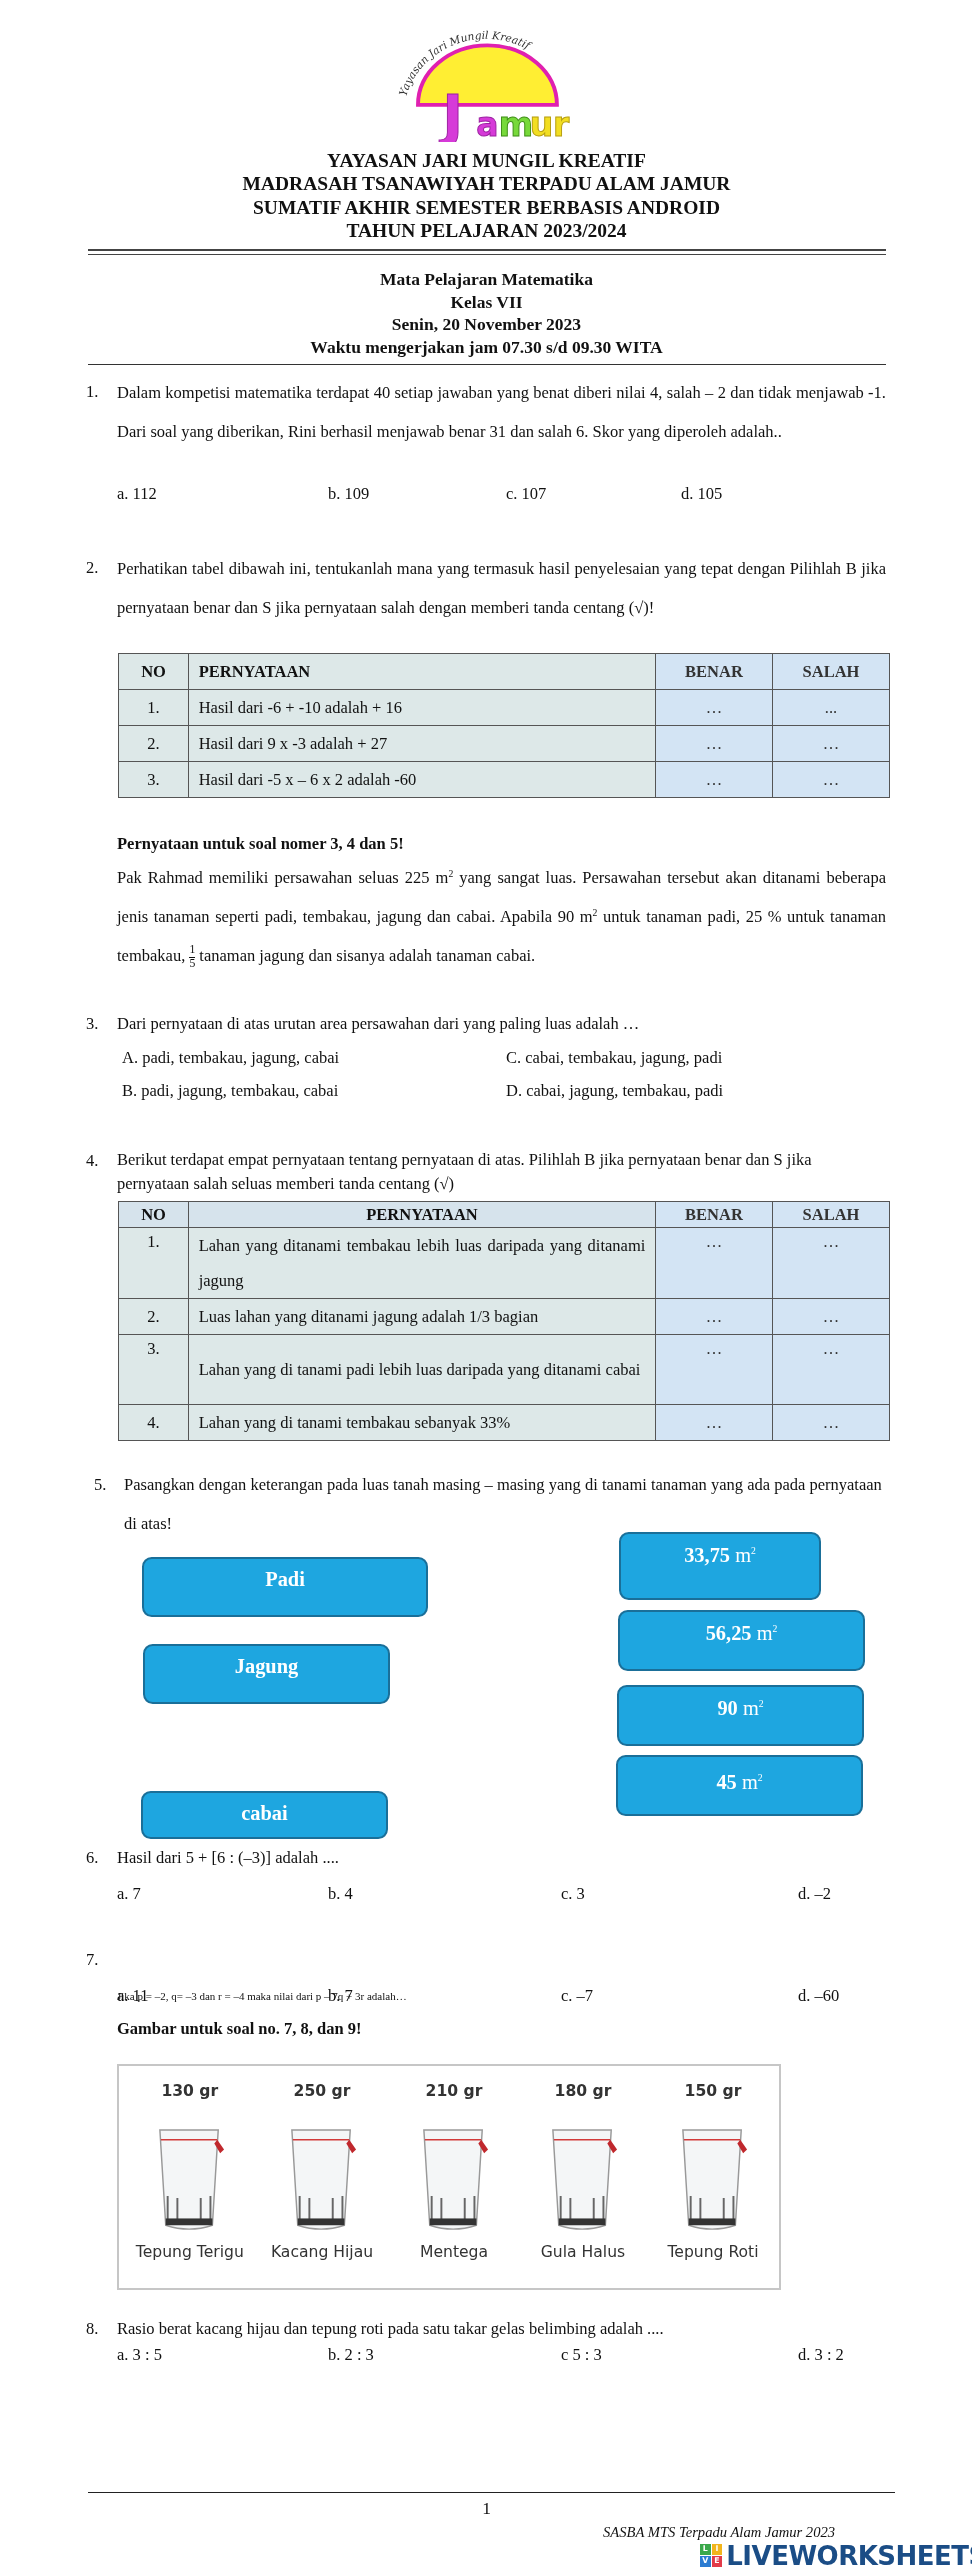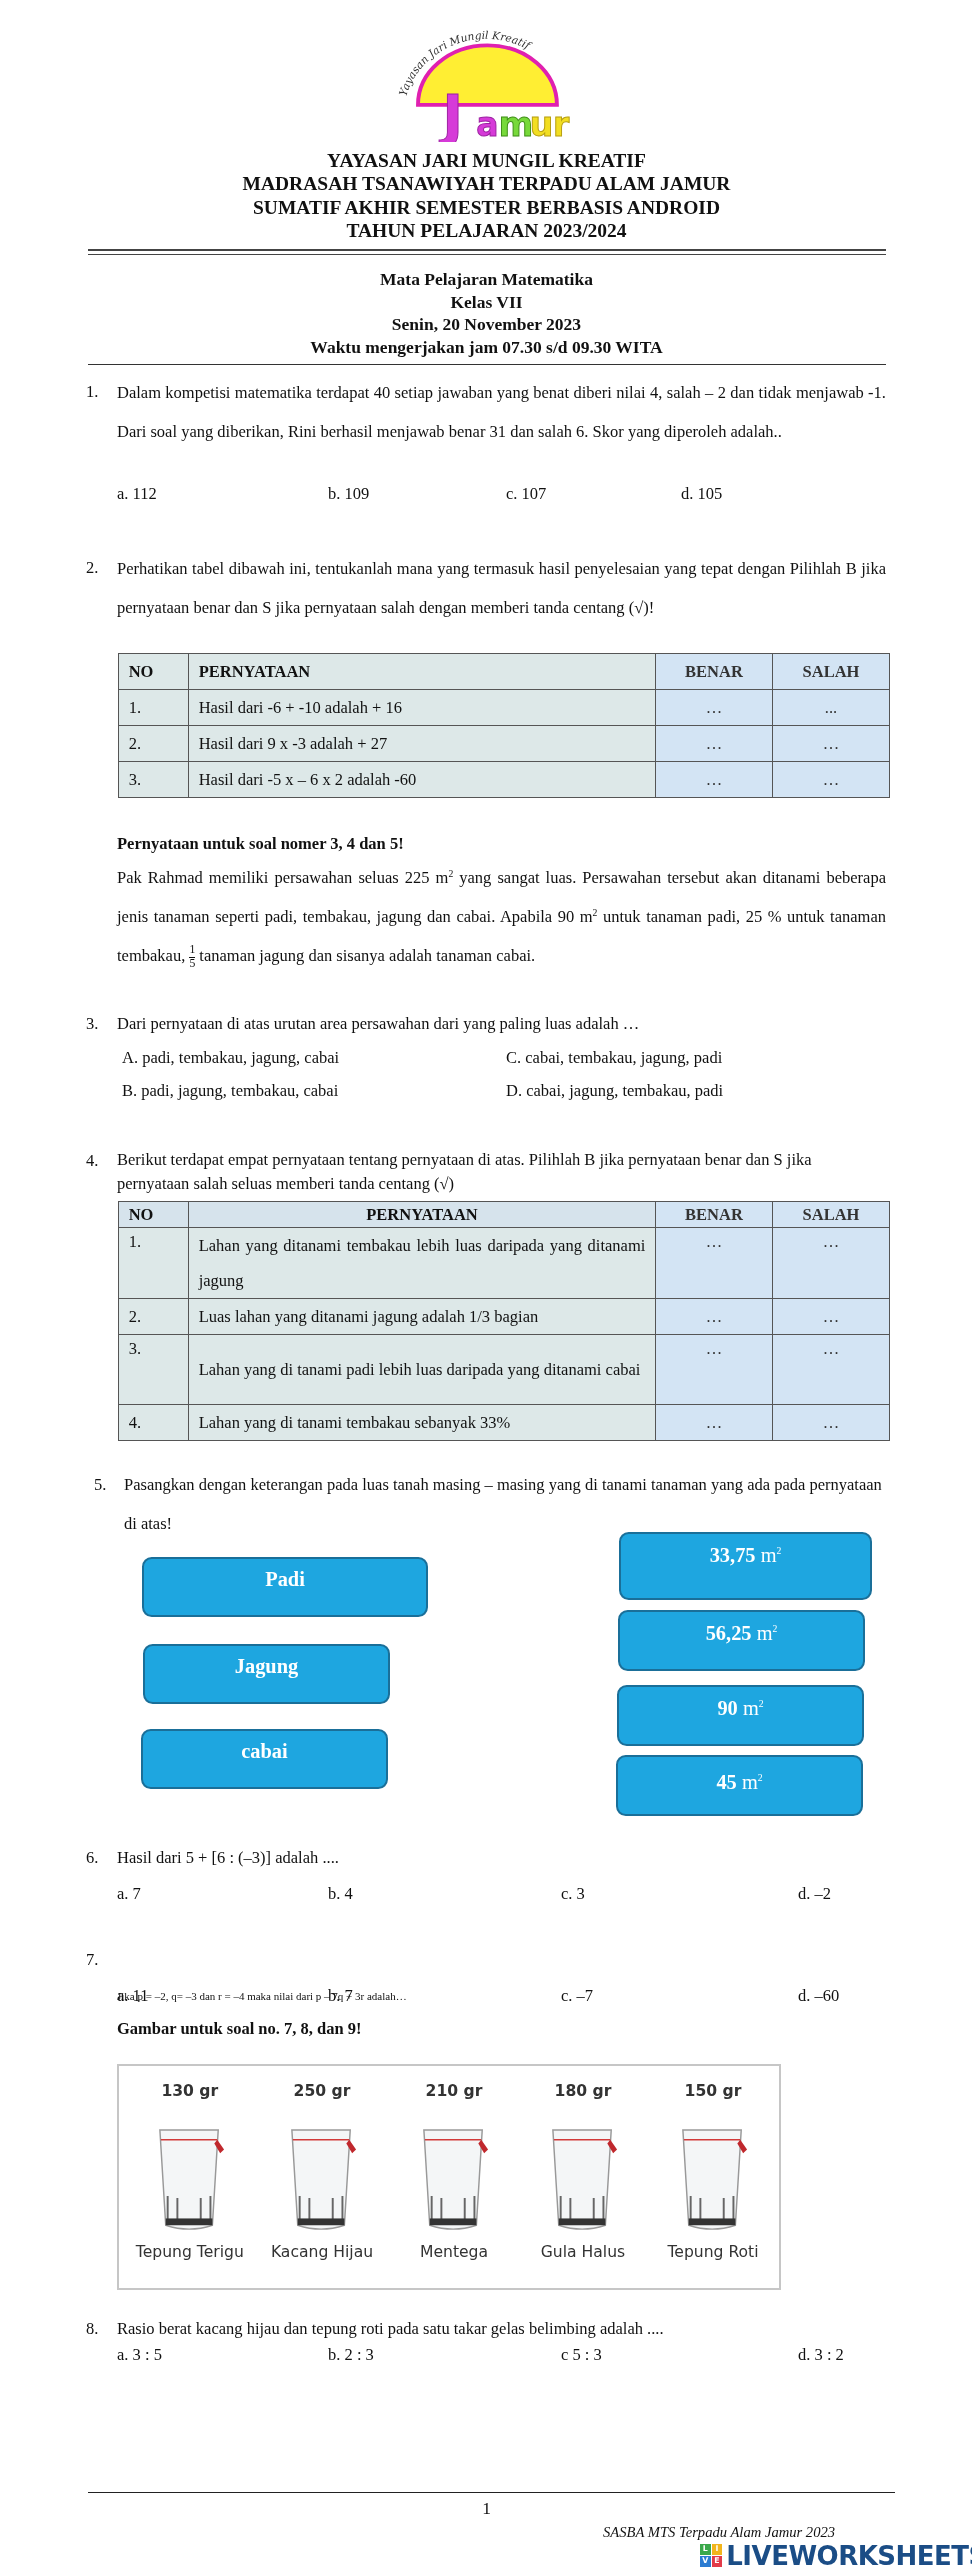--- a/index.html
+++ b/index.html
@@ -15,21 +15,21 @@
   .sub-title { left: 0; width: 973px; text-align: center; font-weight: bold; font-size: 17.5px; line-height: 23px; }
 
   .qtext { font-size: 16.5px; line-height: 39px; text-align: justify; }
   .qnum { position: absolute; font-size: 16.5px; }
   .opt { position: absolute; font-size: 16.5px; line-height: 21.4px; }
   .bold { font-weight: bold; }
   sup { font-size: 9.7px; vertical-align: super; line-height: 0; }
 
   table.grid { position: absolute; border-collapse: collapse; font-size: 16.5px; }
   table.grid td, table.grid th { border: 1.9px solid #555; padding: 0 9.7px; vertical-align: middle; }
-  table.grid .c-no { background: #dde8e8; text-align: left; width: 70px; }
+  table.grid .c-no { background: #dde8e8; text-align: center; width: 70px; }
   table.grid .c-st { background: #dde8e8; text-align: left; }
   table.grid .c-ans { background: #d3e4f4; text-align: center; width: 117px; color: #333; }
   table.grid th { font-weight: bold; }
 
   .match-box { position: absolute; background: #1ea6e0; border: 2.4px solid #1a6f99; border-radius: 9.7px; color: #fff; font-weight: bold; font-size: 20.4px; text-align: center; }
 
   #glass-figure { left: 117px; top: 2064px; width: 664px; height: 226px; border: 2.9px solid #c6c6c6; background: #fff; }
   .glass-col { position: absolute; top: 0; width: 126px; height: 220px; text-align: center; font-family: "DejaVu Sans", sans-serif; color: #333; }
   .glass-weight { position: absolute; top: 15.6px; left: 0; width: 100%; font-size: 15.6px; font-weight: bold; }
   .glass-name { position: absolute; top: 177px; left: 0; width: 100%; font-size: 15.6px; }
@@ -174,23 +174,23 @@
   </tbody>
     </table>
 </section>
 
 <section>
   <span class="qnum" style="left:94px;top:1475px">5.</span>
   <div class="abs qtext" style="left:124px;top:1465px;width:759px;text-align:left">Pasangkan  dengan keterangan pada luas tanah masing – masing yang di tanami tanaman yang ada pada pernyataan di atas!</div>
 
   <div class="match-box" style="left:142px;top:1557px;width:286px;height:60px;line-height:41px">Padi</div>
   <div class="match-box" style="left:143px;top:1644px;width:247px;height:60px;line-height:41px">Jagung</div>
-  <div class="match-box" style="left:141px;top:1729px;width:247px;height:60px;line-height:41px">cabai</div>
-
-  <div class="match-box" style="left:619px;top:1532px;width:253px;height:68px;line-height:43px">
+  <div class="match-box" style="left:141px;top:1791px;width:247px;height:48px;line-height:41px">cabai</div>
+
+  <div class="match-box" style="left:619px;top:1532px;width:202px;height:68px;line-height:43px">
     <span>33,75</span> <span style="font-weight:normal">m</span><sup style="font-weight:normal">2</sup>
   </div>
   <div class="match-box" style="left:618px;top:1610px;width:247px;height:61px;line-height:43px">
     <span>56,25</span> <span style="font-weight:normal">m</span><sup style="font-weight:normal">2</sup>
   </div>
   <div class="match-box" style="left:617px;top:1685px;width:247px;height:61px;line-height:43px">
     <span>90</span> <span style="font-weight:normal">m</span><sup style="font-weight:normal">2</sup>
   </div>
   <div class="match-box" style="left:616px;top:1755px;width:247px;height:61px;line-height:51px">
     <span>45</span> <span style="font-weight:normal">m</span><sup style="font-weight:normal">2</sup>

